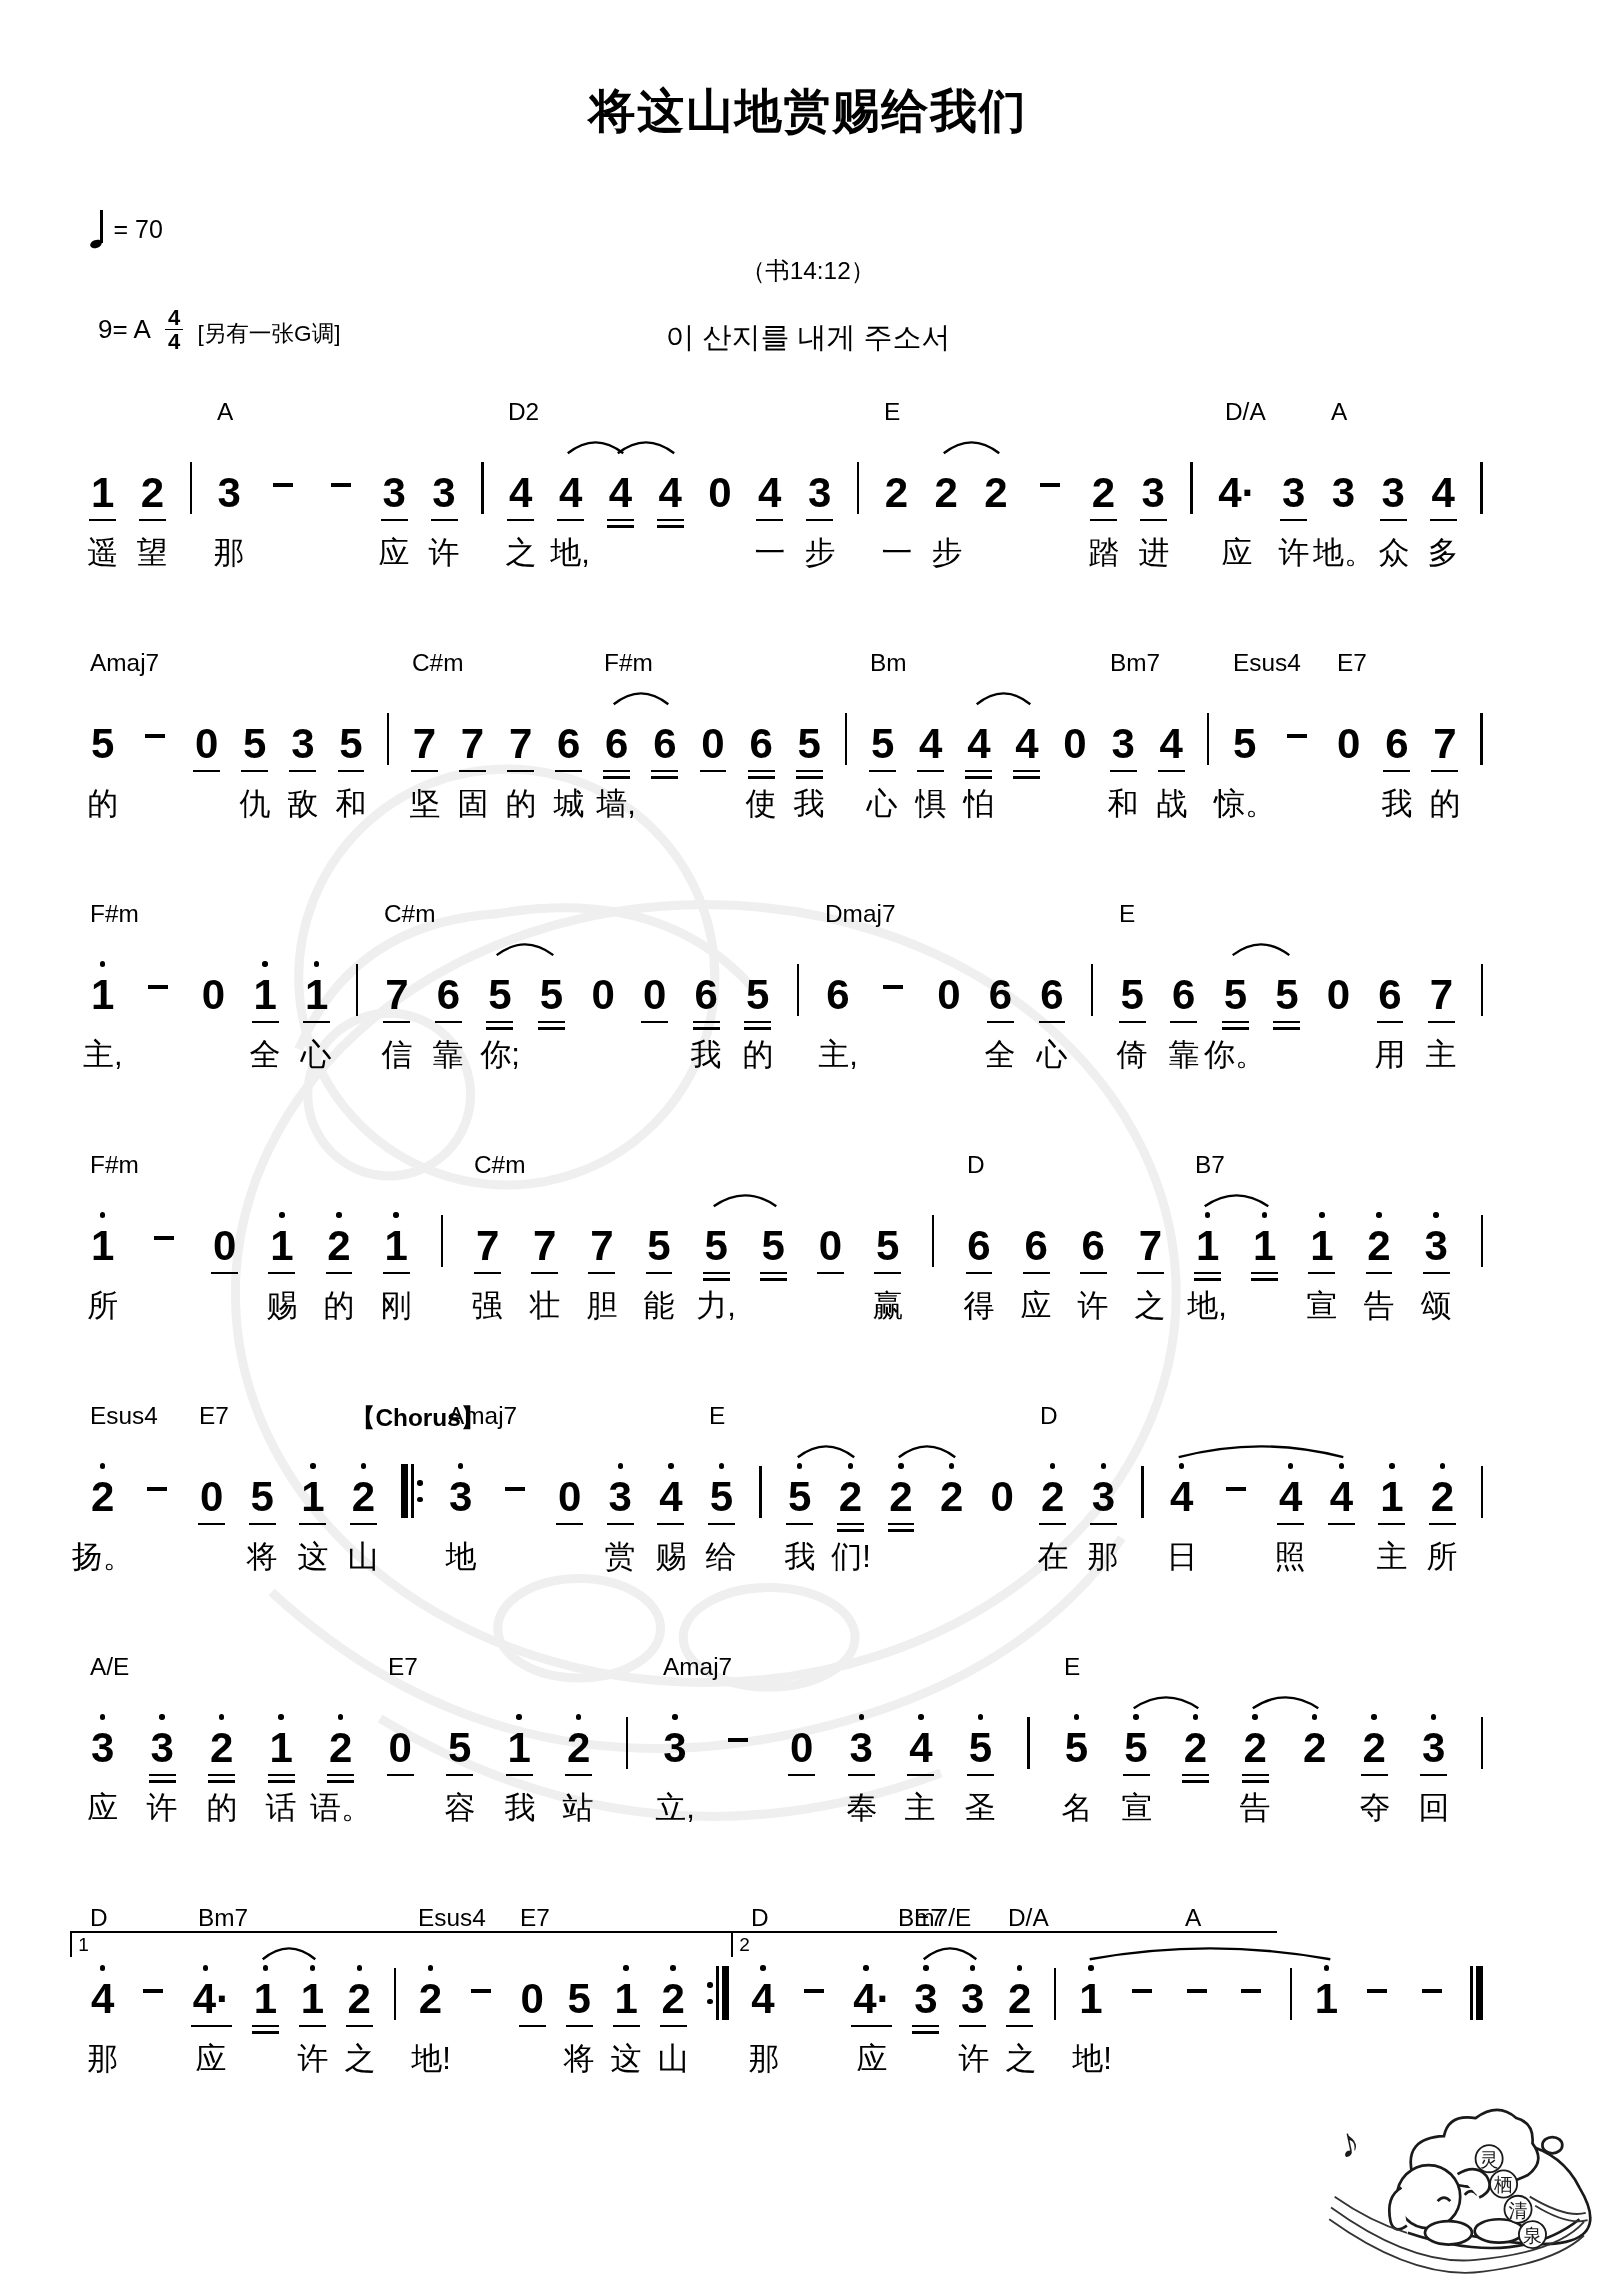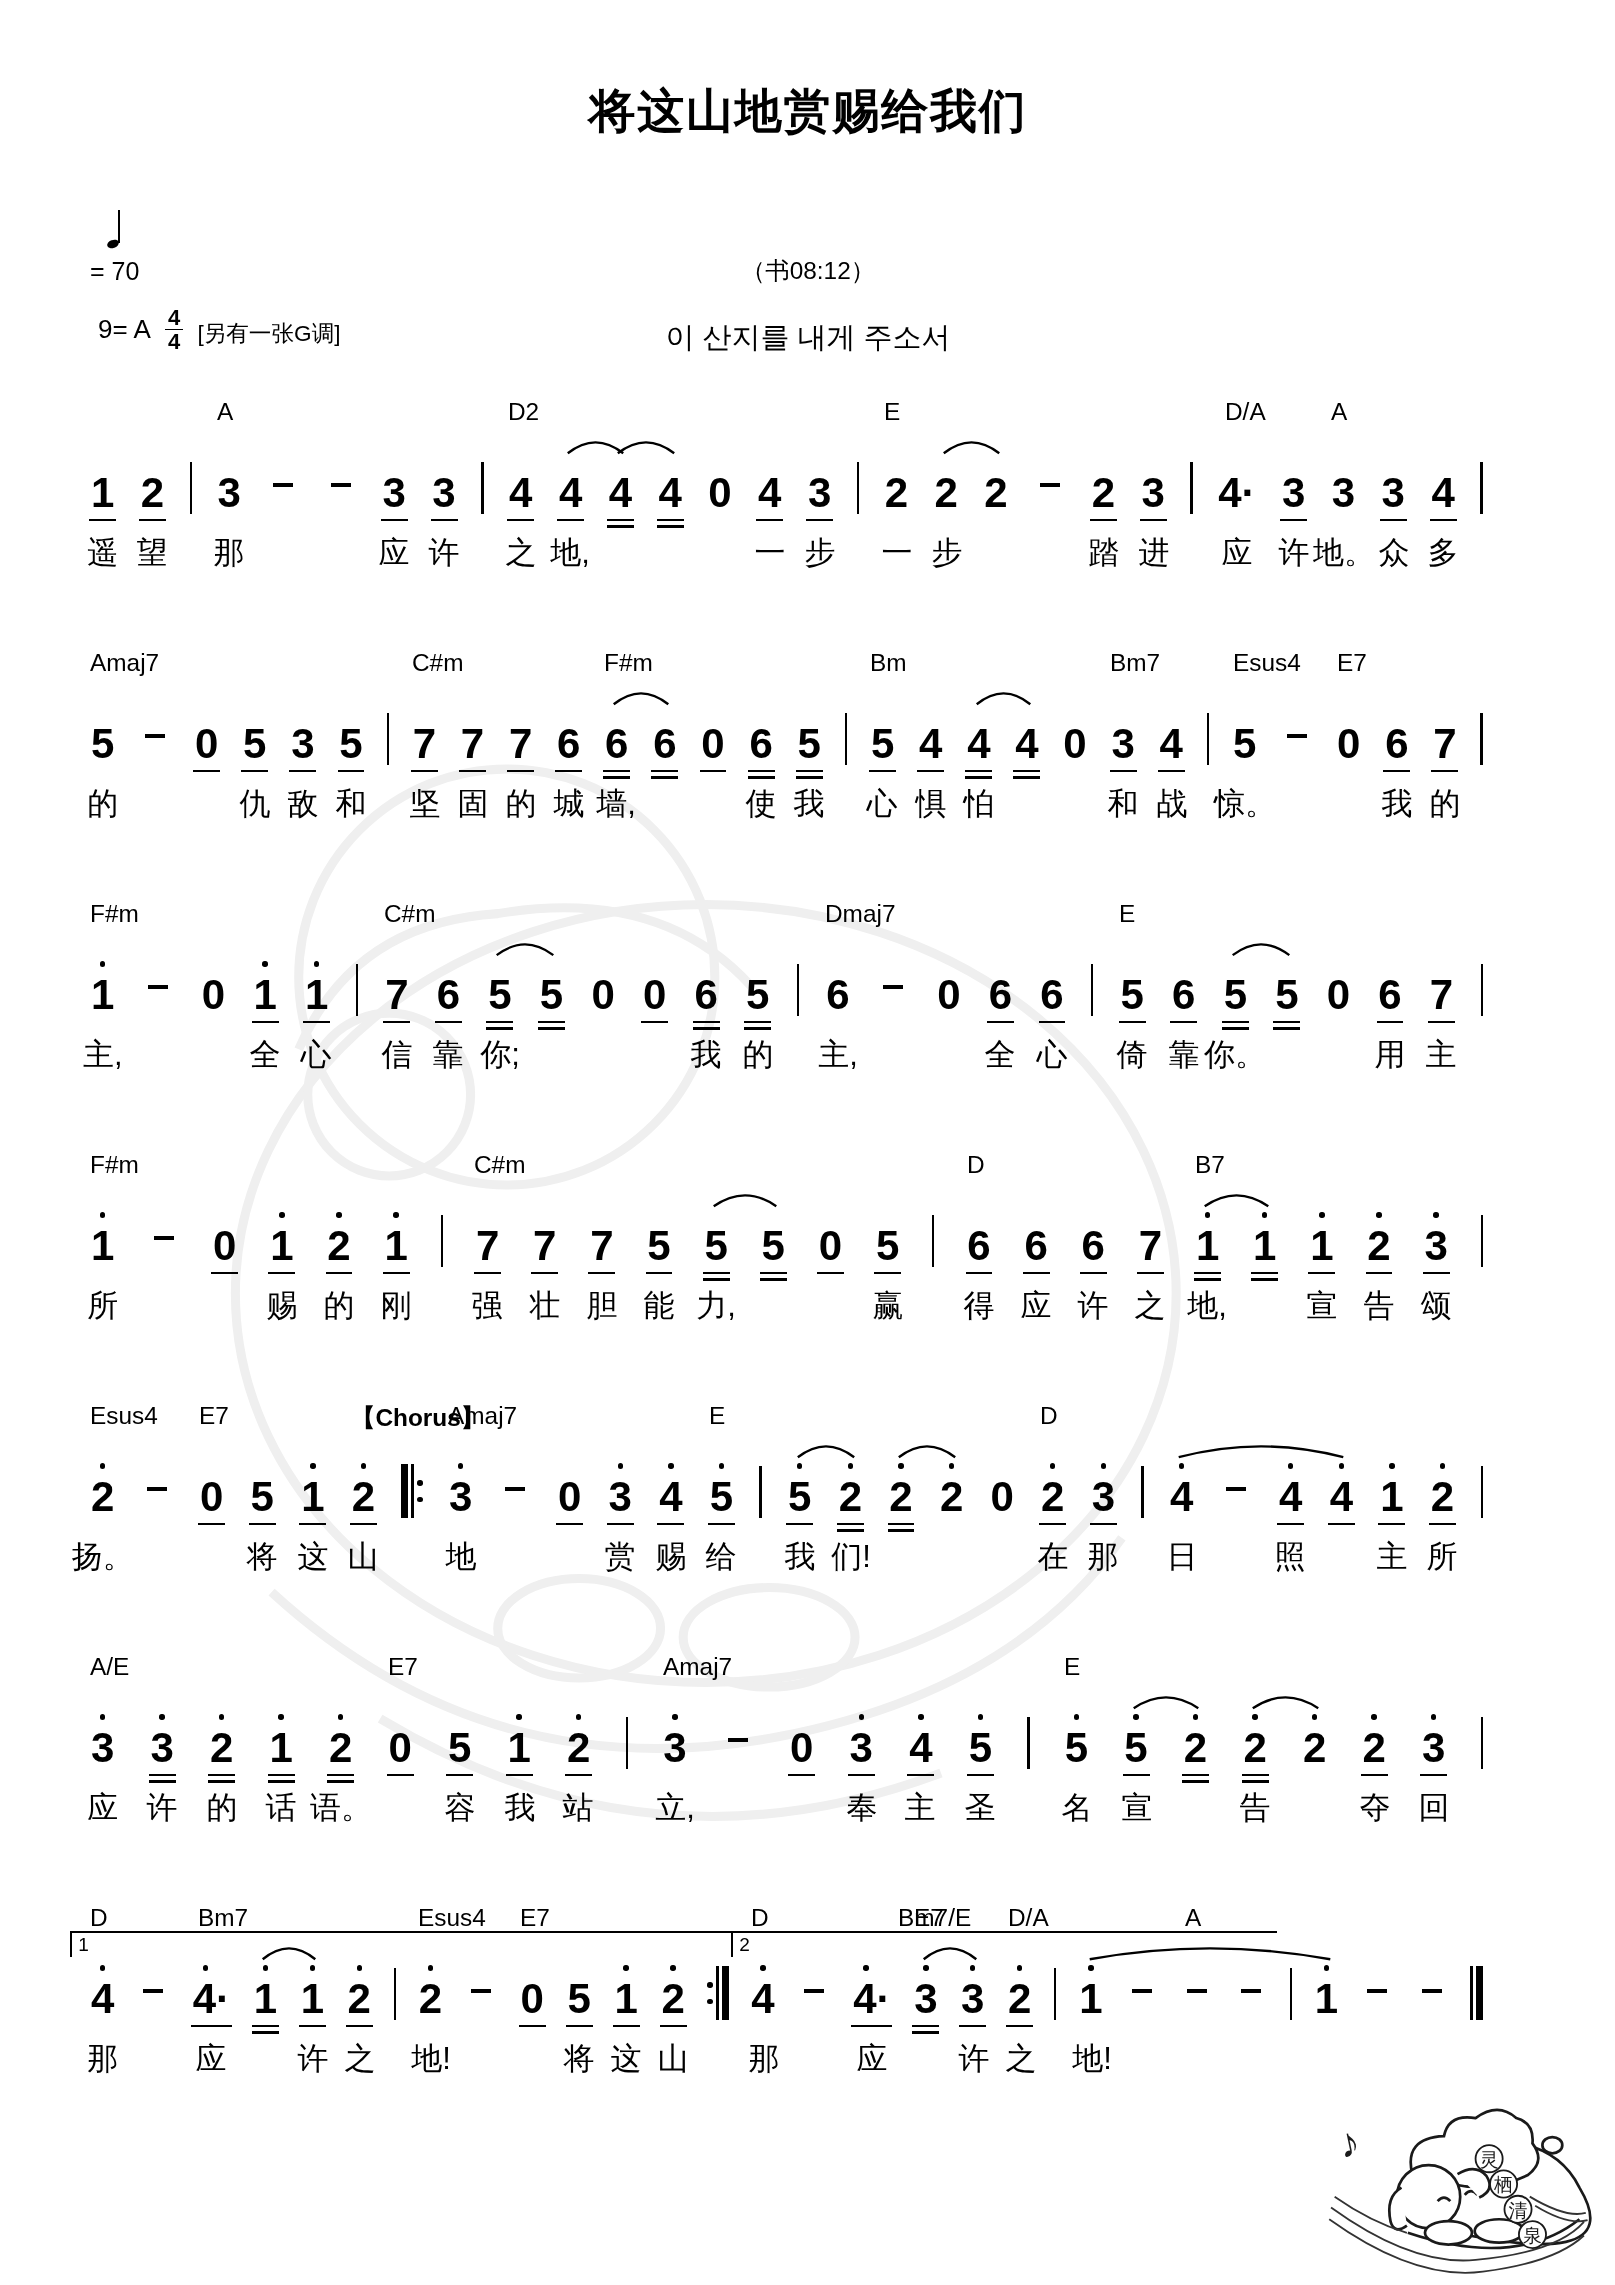--- a/index.html
+++ b/index.html
@@ -5,21 +5,21 @@
   html,body{margin:0;padding:0;background:#888;}
   .page{position:relative;width:1616px;height:2285px;background:#ffffff;overflow:hidden;
         font-family:"Liberation Sans","DejaVu Sans",sans-serif;color:#000;}
   
   .hdr-center{position:absolute;left:0;right:0;text-align:center;}
   .title{top:80px;font-size:47px;font-weight:bold;letter-spacing:1.8px;}
   .subtitle{top:190px;font-size:26px;}
   .scripture{top:255px;font-size:24.4px;}
   .korean{top:318px;font-size:29px;font-weight:normal;}
   .credits{position:absolute;right:134px;top:242px;text-align:right;font-size:24.4px;line-height:1.85;}
-  .tempo{position:absolute;left:90px;top:210px;font-size:25px;display:flex;align-items:center;gap:9px;flex-direction:column;}
+  .tempo{position:absolute;left:90px;top:210px;font-size:25px;display:flex;align-items:center;gap:9px;}
   .qnote{position:relative;width:14.5px;height:38px;display:inline-block;}
   .qnote .nhead{position:absolute;left:0;bottom:0;width:11.8px;height:8.1px;background:#000;border-radius:50%;transform:rotate(-20deg);}
   .qnote .nstem{position:absolute;right:1.8px;top:0;width:2.3px;height:33px;background:#000;}
   .keyrow{position:absolute;left:98px;top:306px;font-size:26px;display:flex;align-items:center;gap:14.5px;}
   .frac{display:inline-flex;flex-direction:column;align-items:center;font-weight:bold;font-size:22px;line-height:1.05;}
   .frac .fn{border-bottom:1.8px solid #000;padding:0 2.7px;}
   .frac .fd{padding:0 2.7px;}
   .keynote{font-size:22.6px;margin-top:8px;}
   
   .score{position:absolute;left:90px;top:398px;width:1393px;z-index:2;}
@@ -65,21 +65,21 @@
       <circle cx="430" cy="1210" r="90"></circle>
       <path d="M330,1160 q60,-140 220,-150 q180,-30 280,80"></path>
       <path d="M300,1760 q240,220 560,160 q260,-50 380,-220"></path>
       <path d="M420,1900 q300,180 620,60"></path>
       <ellipse cx="640" cy="1800" rx="90" ry="55"></ellipse>
       <ellipse cx="850" cy="1810" rx="95" ry="55"></ellipse>
     </g>
   </svg>
 
   <div class="hdr-center title">将这山地赏赐给我们</div>
-  <div class="hdr-center scripture">（书08:12）</div>
+  <div class="hdr-center scripture">（书14:12）</div>
   <div class="hdr-center korean">이 산지를 내게 주소서</div>
 
 
   <div class="tempo">
     <span class="qnote">
         <span class="nstem"></span>
         <span class="nhead"></span>
       </span>
     <span>= 70</span>
   </div>

